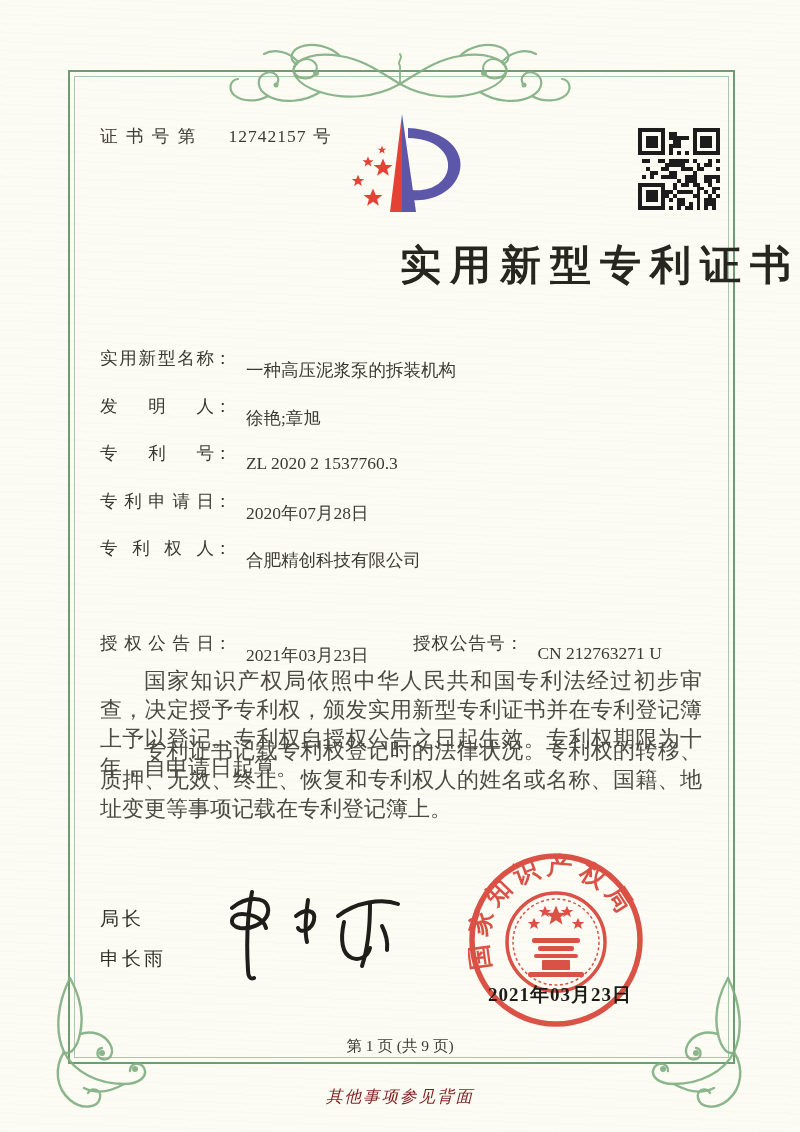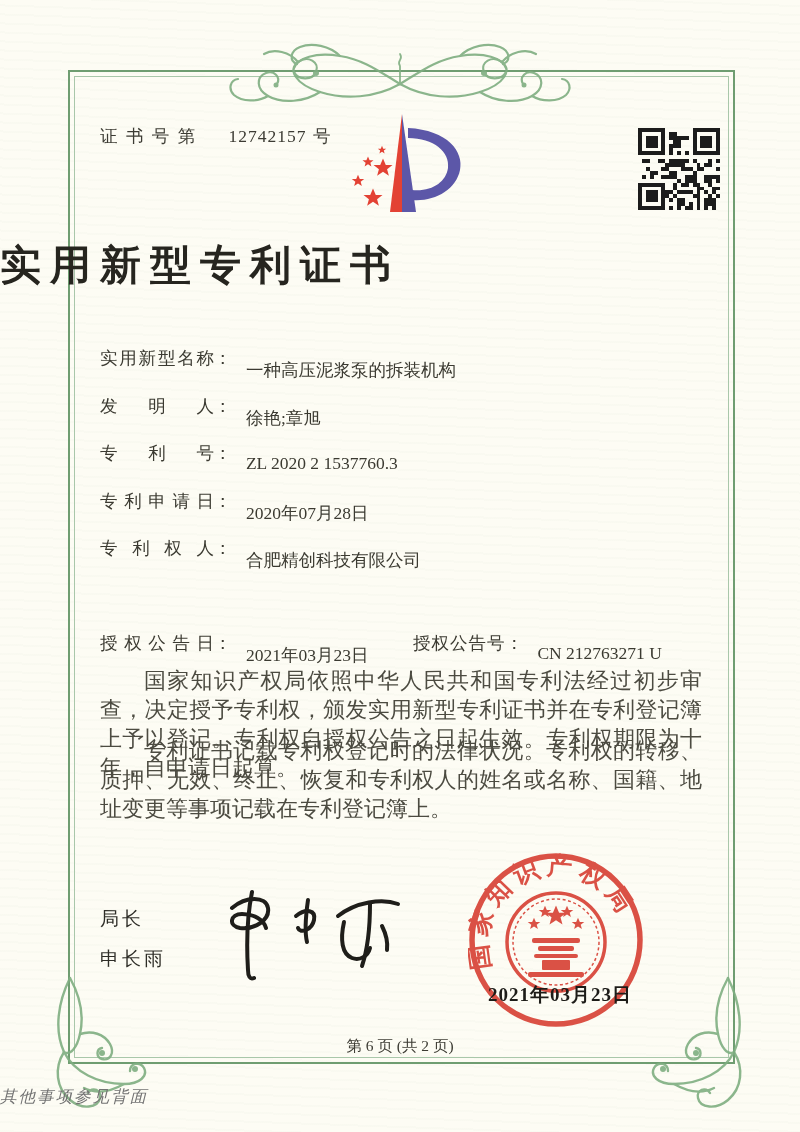--- a/index.html
+++ b/index.html
@@ -23,42 +23,42 @@
   .border-inner{
     position:absolute;left:4px;top:4px;right:4px;bottom:4px;
     border:1px solid #a9c7aa;
   }
   .abs{position:absolute;}
   .cert-no{
     left:100px;top:124px;font-size:17.5px;color:#3c3b33;letter-spacing:2px;
   }
   .cert-no .num{letter-spacing:1px;margin-left:25px;}
   .title{
-    left:0;top:238px;width:800px;text-align:left;
+    left:0;top:238px;width:800px;text-align:right;
     font-size:41px;font-weight:bold;color:#26251f;letter-spacing:9px;
   }
   .field-row{left:100px;width:612px;font-size:17.5px;color:#3b3a31;}
   .field-label{
     display:inline-block;width:114px;text-align:justify;text-align-last:justify;
     vertical-align:top;
   }
   .field-colon{display:inline-block;vertical-align:top;}
   .field-value{display:inline-block;margin-left:10px;vertical-align:top;max-width:470px;margin-top:12px;}
   .value-wrap{width:452px;line-height:25px;}
   .grant-col2{position:absolute;left:313px;top:0;}
   .para{
     left:100px;width:602px;font-size:22px;line-height:29px;color:#4c4b41;
     text-align:justify;text-indent:2em;
     font-family:"Liberation Serif","DejaVu Serif",serif;
   }
   .sig-title{left:100px;top:906px;font-size:19px;color:#2e2d27;letter-spacing:3px;}
   .sig-name{left:100px;top:946px;font-size:19px;color:#2e2d27;letter-spacing:3px;}
   .page-num{left:0;top:1036px;width:800px;text-align:center;font-size:15.5px;color:#3c3b33;}
   .back-note{
-    left:0;top:1086px;width:800px;font-size:16.5px;color:#737373;
+    left:0;top:1086px;width:800px;text-align:center;font-size:16.5px;color:#7f1d1d;
     font-style:italic;letter-spacing:2px;
   }
   .seal-date{
     left:488px;top:982px;width:200px;font-size:19px;color:#1d1c18;
     letter-spacing:1px;z-index:6;font-weight:bold;
   }
   svg{display:block;}
   .seal-wrap{left:468px;top:850px;z-index:5;}
   .qr-wrap{left:638px;top:128px;}
   .logo-wrap{left:330px;top:108px;}
@@ -458,16 +458,16 @@
           <rect x="70" y="96" width="36" height="5" rx="2"></rect>
           <rect x="66" y="104" width="44" height="4" rx="2"></rect>
           <rect x="74" y="110" width="28" height="10" rx="1"></rect>
           <rect x="60" y="122" width="56" height="5" rx="2"></rect>
         </g>
       </g>
     </svg>
   </div>
   <div class="abs seal-date">2021年03月23日</div>
 
-  <div class="abs page-num">第 6 页 (共 2 页)</div>
+  <div class="abs page-num">第 1 页 (共 9 页)</div>
   <div class="abs back-note">其他事项参见背面</div>
 
 </div>
 
 </body></html>

